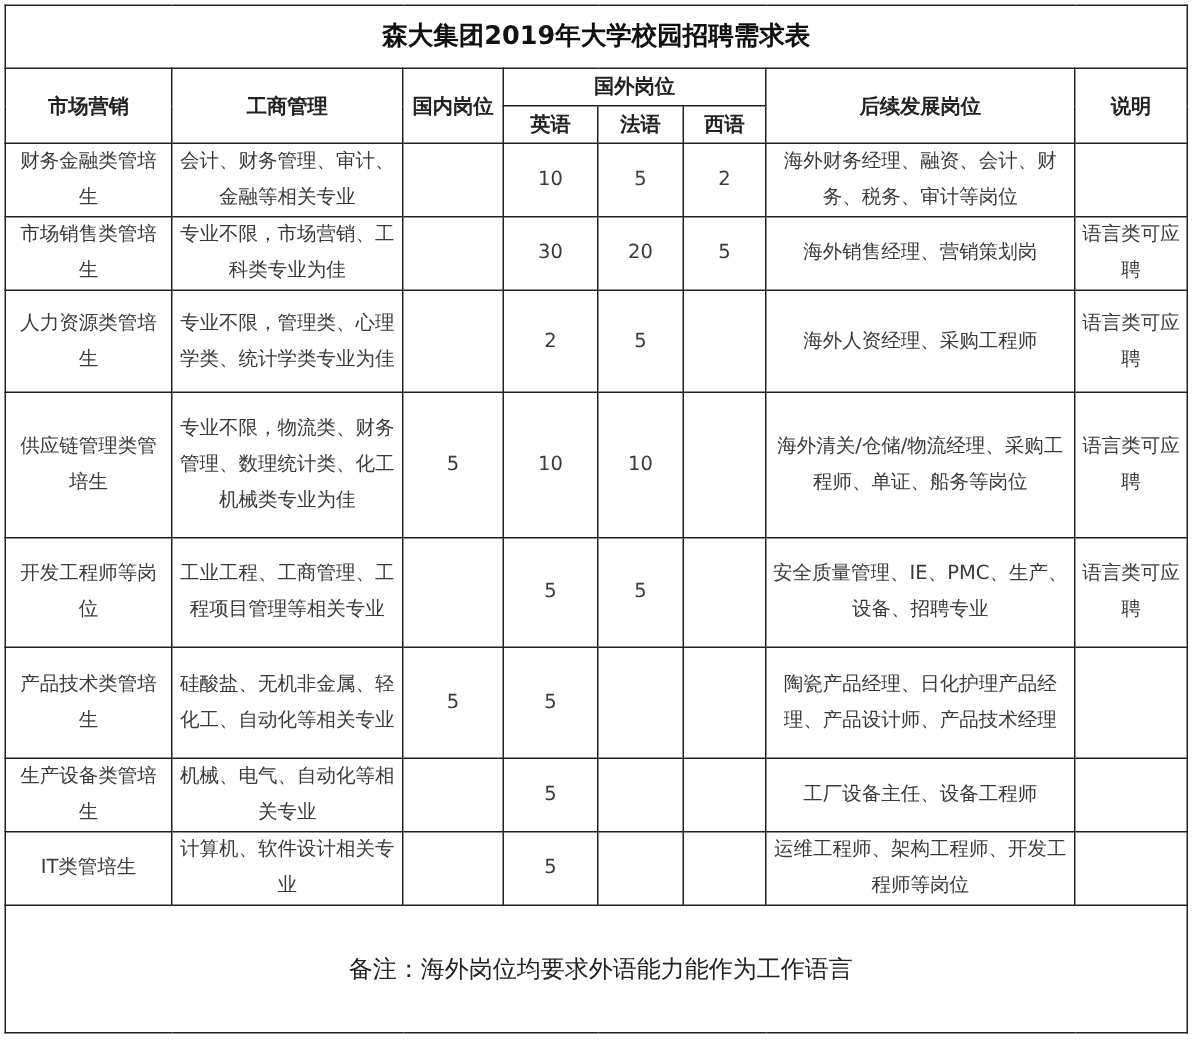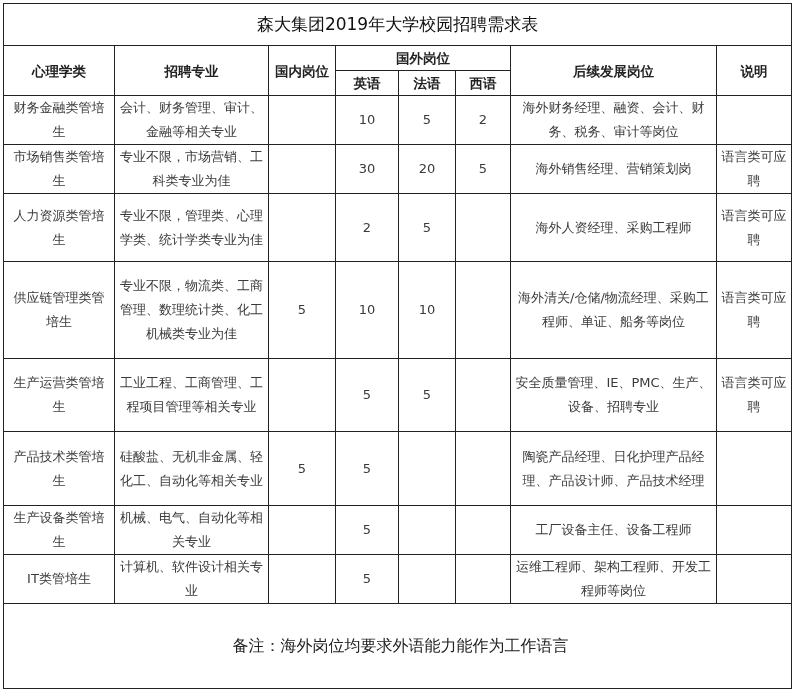--- a/index.html
+++ b/index.html
@@ -4,21 +4,21 @@
 <style>
   html, body { margin: 0; padding: 0; background: #ffffff; }
   body { width: 799px; height: 699px; position: relative; overflow: hidden;
          font-family: "DejaVu Sans", "Liberation Sans", sans-serif; color: #333333; }
   table.grid { border-collapse: collapse; table-layout: fixed; width: 788px;
                position: absolute; left: 3px; top: 3px; }
   table.grid td, table.grid th { border: 1px solid #222; padding: 0 4px; text-align: center;
                vertical-align: middle; font-size: 13px; line-height: 24px; color: #3a3a3a;
                word-break: break-all; }
   table.grid th { font-weight: bold; color: #222; font-size: 13.5px; }
-  .title-cell { height: 41px; font-size: 17px !important; font-weight: normal; color: #111 !important;
+  .title-cell { height: 41px; font-size: 17px !important; font-weight: bold; color: #111 !important;
                 line-height: 41px !important; }
   .hdr-top { height: 24px; }
   .hdr-bot { height: 24px; }
   .note-cell { text-align: left; font-size: 16px !important; color: #222 !important;
                padding-left: 10px !important; height: 84px; }
   .num { font-size: 13.5px; }
 </style>
 </head>
 <body>
 
@@ -31,22 +31,22 @@
       <col style="width:57px">
       <col style="width:55px">
     <col style="width:206px">
       <col style="width:75px">
   </colgroup>
   <tbody>
       <tr>
     <td colspan="8" class="title-cell">森大集团2019年大学校园招聘需求表</td>
   </tr>
   <tr class="hdr-top">
-    <th rowspan="2">心理学类</th>
-    <th rowspan="2">招聘专业</th>
+    <th rowspan="2">市场营销</th>
+    <th rowspan="2">工商管理</th>
     <th rowspan="2">国内岗位</th>
     <th colspan="3">国外岗位</th>
     <th rowspan="2">后续发展岗位</th>
     <th rowspan="2">说明</th>
   </tr>
   <tr class="hdr-bot">
     <th>英语</th>
     <th>法语</th>
     <th>西语</th>
   </tr>
@@ -76,30 +76,30 @@
     <td>专业不限，管理类、心理学类、统计学类专业为佳</td>
     <td class="num"></td>
     <td class="num">2</td>
     <td class="num">5</td>
     <td class="num"></td>
     <td>海外人资经理、采购工程师</td>
     <td>语言类可应聘</td>
   </tr>
   <tr style="height:97px">
     <td>供应链管理类管培生</td>
-    <td>专业不限，物流类、工商管理、数理统计类、化工机械类专业为佳</td>
+    <td>专业不限，物流类、财务管理、数理统计类、化工机械类专业为佳</td>
     <td class="num">5</td>
     <td class="num">10</td>
     <td class="num">10</td>
     <td class="num"></td>
     <td>海外清关/仓储/物流经理、采购工程师、单证、船务等岗位</td>
     <td>语言类可应聘</td>
   </tr>
   <tr style="height:73px">
-    <td>生产运营类管培生</td>
+    <td>开发工程师等岗位</td>
     <td>工业工程、工商管理、工程项目管理等相关专业</td>
     <td class="num"></td>
     <td class="num">5</td>
     <td class="num">5</td>
     <td class="num"></td>
     <td>安全质量管理、IE、PMC、生产、设备、招聘专业</td>
     <td>语言类可应聘</td>
   </tr>
   <tr style="height:74px">
     <td>产品技术类管培生</td>

